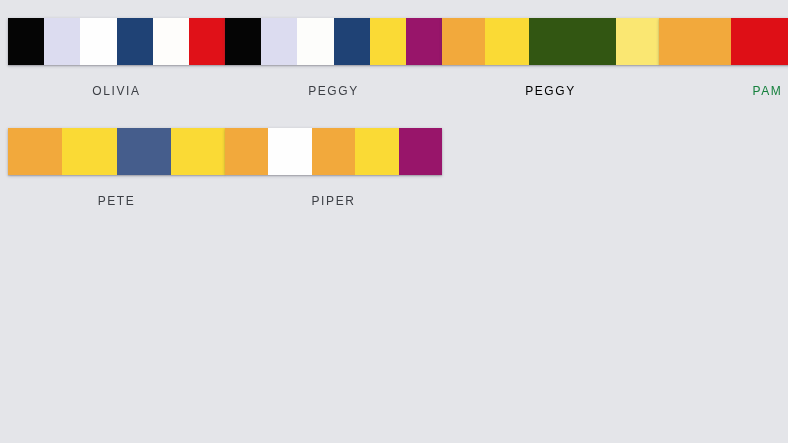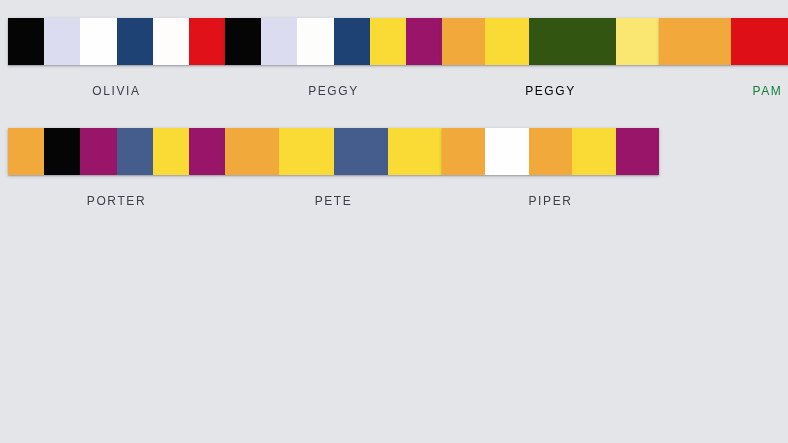--- a/index.html
+++ b/index.html
@@ -89,31 +89,20 @@
       <div class="swatch-card" style="background: rgb(255, 255, 255);">
         <div class="swatch-band" style="background: rgb(242, 169, 60); flex-grow: 1;"></div>
         <div class="swatch-band" style="background: rgb(222, 15, 22); flex-grow: 1;"></div>
         <div class="swatch-band" style="background: rgb(53, 65, 89); flex-grow: 1;"></div>
       </div>
       <div class="palette-label" style="color: #15803d;">PAM</div>
     </div>
     <div class="palette-cell">
       <div class="swatch-card" style="background: rgb(255, 255, 255);">
         <div class="swatch-band" style="background: rgb(242, 169, 60); flex-grow: 1;"></div>
-        <div class="swatch-band" style="background: rgb(5, 5, 5); flex-grow: 1;"></div>
-        <div class="swatch-band" style="background: rgb(152, 21, 106); flex-grow: 1;"></div>
-        <div class="swatch-band" style="background: rgb(69, 93, 140); flex-grow: 1;"></div>
-        <div class="swatch-band" style="background: rgb(250, 218, 53); flex-grow: 1;"></div>
-        <div class="swatch-band" style="background: rgb(152, 21, 106); flex-grow: 1;"></div>
-      </div>
-      <div class="palette-label" style="color: rgb(60, 63, 69);">PORTER</div>
-    </div>
-    <div class="palette-cell">
-      <div class="swatch-card" style="background: rgb(255, 255, 255);">
-        <div class="swatch-band" style="background: rgb(242, 169, 60); flex-grow: 1;"></div>
         <div class="swatch-band" style="background: rgb(250, 218, 53); flex-grow: 1;"></div>
         <div class="swatch-band" style="background: rgb(69, 93, 140); flex-grow: 1;"></div>
         <div class="swatch-band" style="background: rgb(250, 218, 53); flex-grow: 1;"></div>
       </div>
       <div class="palette-label" style="color: rgb(60, 63, 69);">PETE</div>
     </div>
     <div class="palette-cell">
       <div class="swatch-card" style="background: rgb(255, 255, 255);">
         <div class="swatch-band" style="background: rgb(242, 169, 60); flex-grow: 1;"></div>
         <div class="swatch-band" style="background: rgb(254, 254, 254); flex-grow: 1;"></div>

